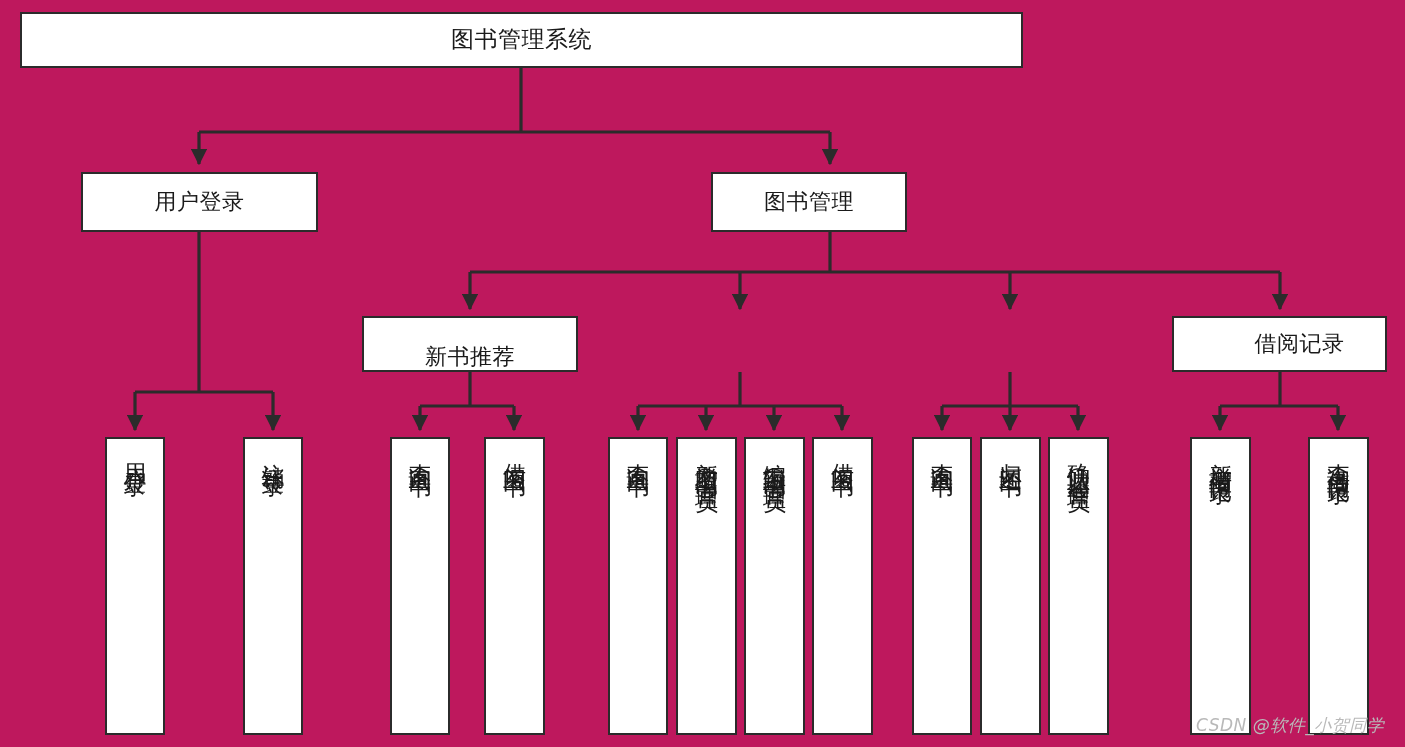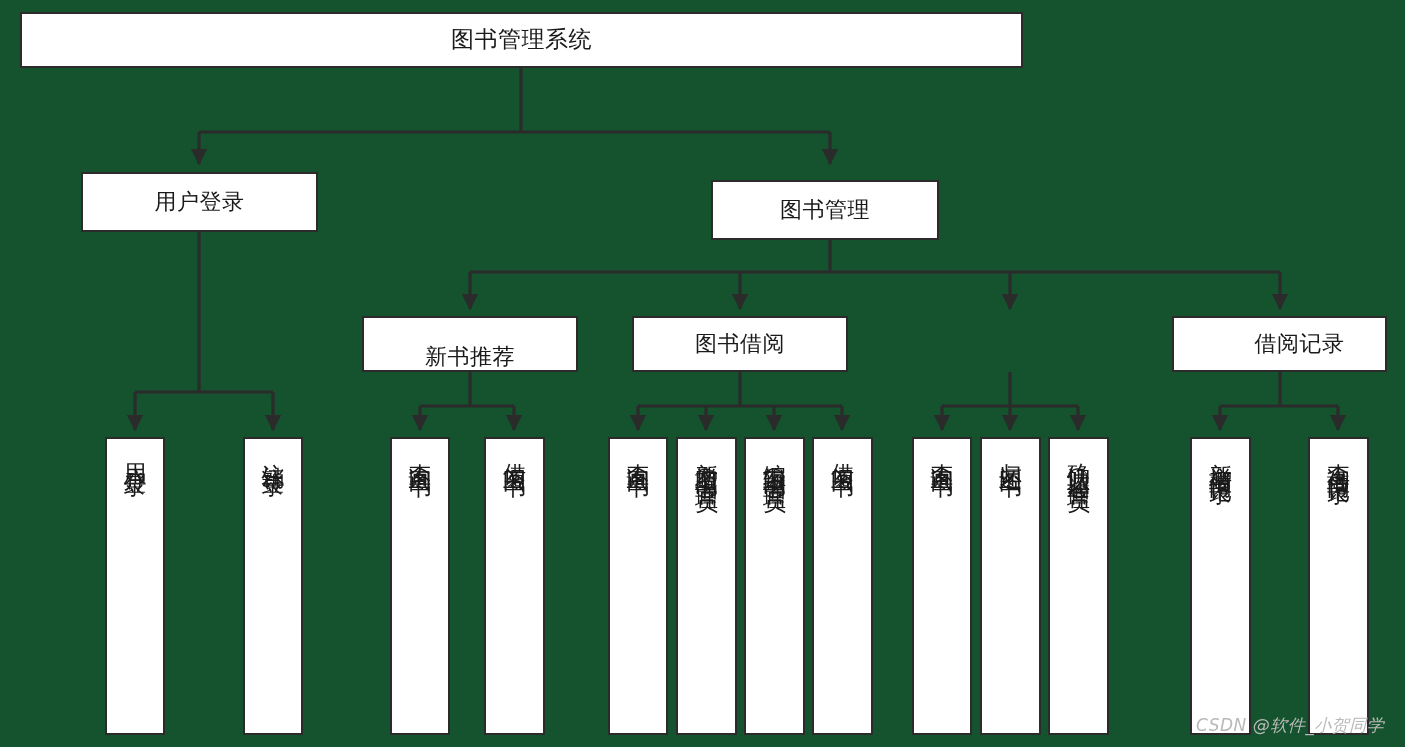--- a/index.html
+++ b/index.html
@@ -7,21 +7,21 @@
     padding: 0;
     background: #ffffff;
   }
   body {
     font-family: "DejaVu Sans", "Liberation Sans", sans-serif;
   }
   #canvas {
     position: relative;
     width: 1405px;
     height: 747px;
-    background: #14532d;
+    background: #be185d;
     overflow: hidden;
   }
   svg.edges {
     position: absolute;
     left: 0;
     top: 0;
     width: 1405px;
     height: 747px;
     pointer-events: none;
   }
@@ -126,29 +126,26 @@
     </g>
   </svg>
 
   <div class="node horiz root" style="left:20px; top:12px; width:1003px; height:56px;">
     <span class="label">图书管理系统</span>
   </div>
 
   <div class="node horiz" style="left:81px; top:172px; width:237px; height:60px;">
     <span class="label">用户登录</span>
   </div>
-  <div class="node horiz" style="left:711px; top:172px; width:228px; height:60px;margin-top:8px;">
+  <div class="node horiz" style="left:711px; top:172px; width:196px; height:60px;">
     <span class="label">图书管理</span>
   </div>
 
   <div class="node horiz" style="left:362px; top:316px; width:216px; height:56px;align-items:flex-end;">
     <span class="label">新书推荐</span>
-  </div>
-  <div class="node horiz" style="left:632px; top:316px; width:216px; height:56px;">
-    <span class="label">图书借阅</span>
   </div>
   <div class="node horiz" style="left:1172px; top:316px; width:215px; height:56px;padding-left:40px;">
     <span class="label">借阅记录</span>
   </div>
 
   <div class="node vert" style="left:105px; top:437px; width:60px; height:298px;">
     <span class="label">用户登录</span>
   </div>
   <div class="node vert" style="left:243px; top:437px; width:60px; height:298px;">
     <span class="label">注销登录</span>

